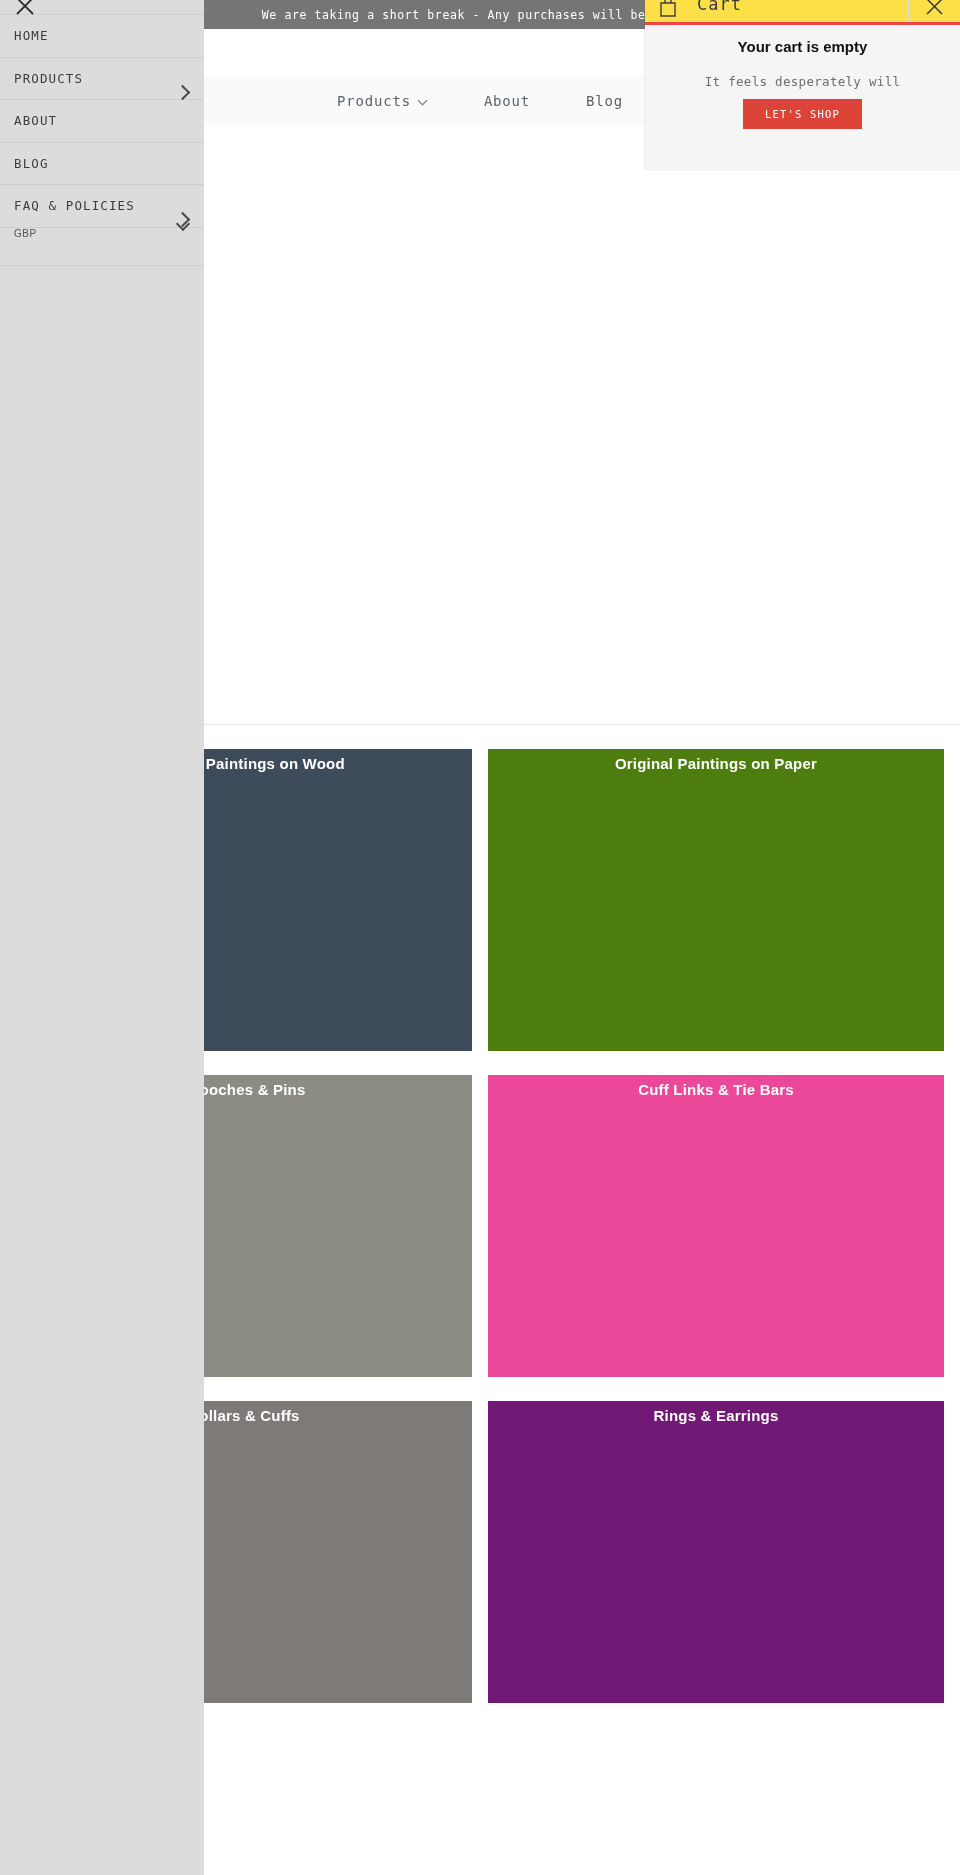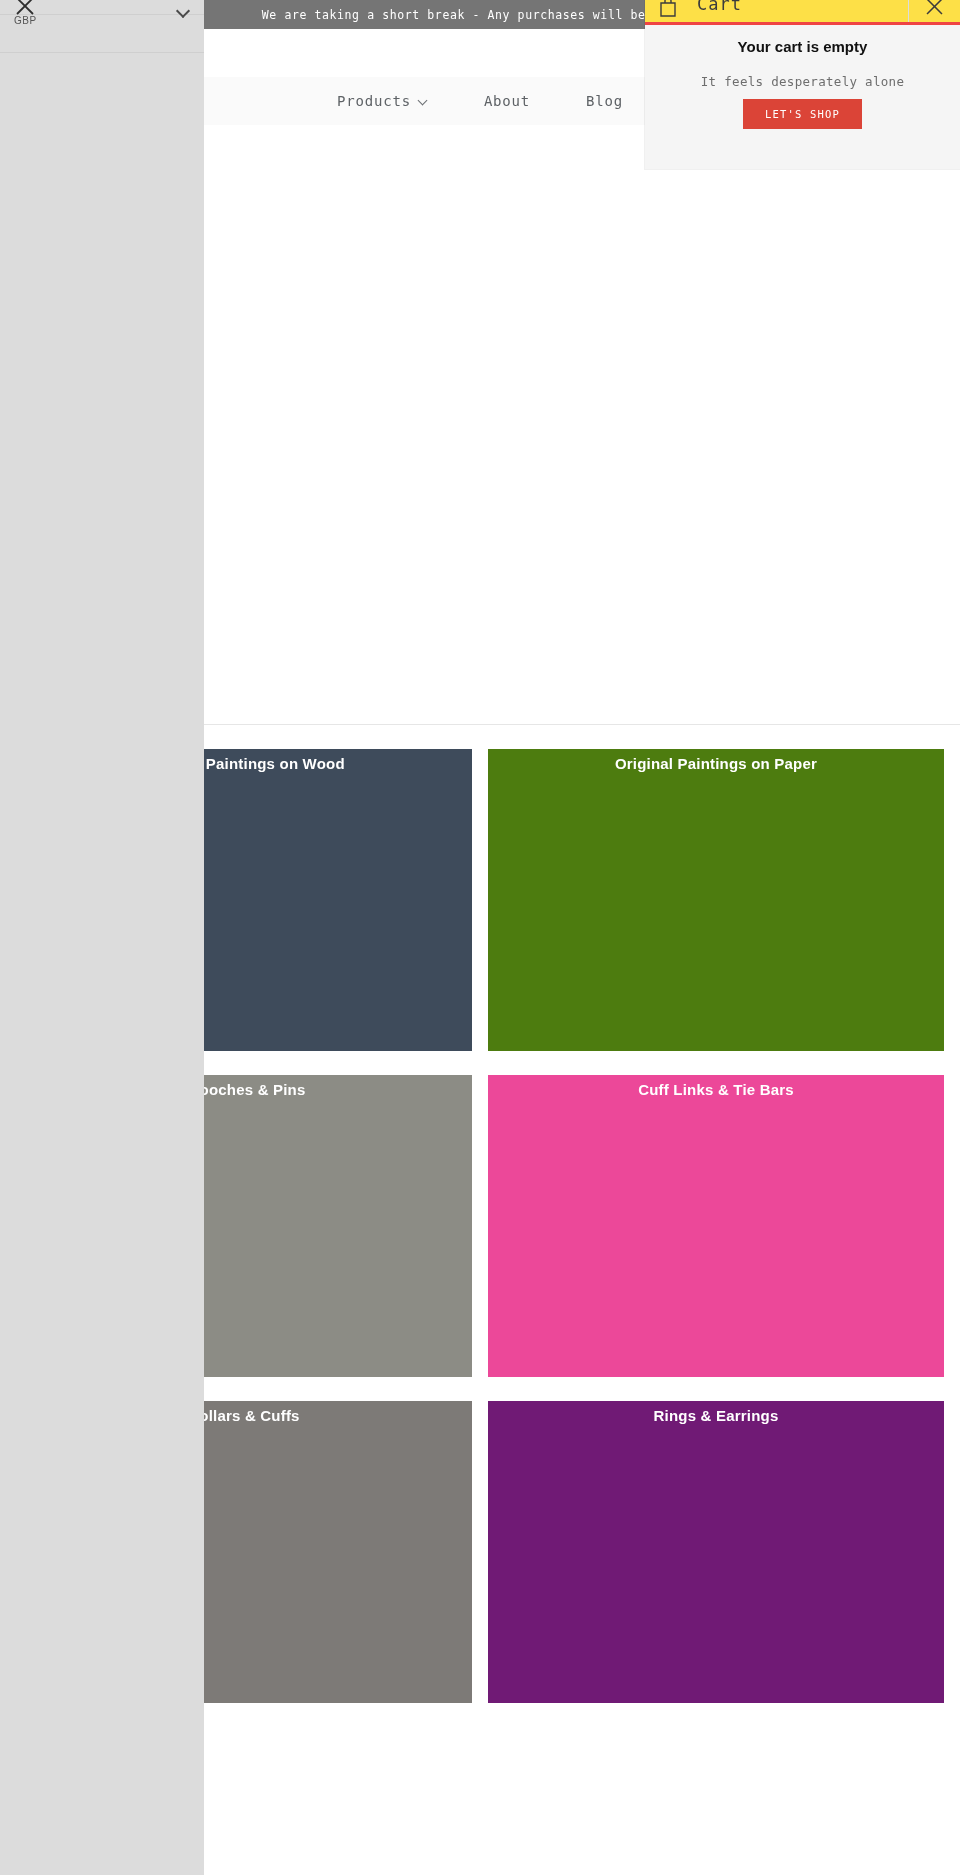--- a/index.html
+++ b/index.html
@@ -201,30 +201,49 @@
     <span class="cart-title">Cart</span>
     <div class="cart-close">
       <svg width="51" height="31" viewBox="0 0 51 31">
         <line x1="18" y1="8" x2="33" y2="23" stroke="#3c3c3c" stroke-width="1.5"></line>
         <line x1="33" y1="8" x2="18" y2="23" stroke="#3c3c3c" stroke-width="1.5"></line>
       </svg>
     </div>
   </div>
   <div class="cart-body">
     <div class="cart-empty-title">Your cart is empty</div>
-    <div class="cart-empty-sub">It feels desperately alone</div>
+    <div class="cart-empty-sub">It feels desperately will</div>
     <button class="shop-btn">LET'S SHOP</button>
   </div>
 </div>
 
 <div id="drawer">
   <div class="drawer-close">
     <svg width="26" height="26" viewBox="0 0 26 26">
       <line x1="4" y1="4" x2="20" y2="20" stroke="#2e2e2e" stroke-width="1.8"></line>
       <line x1="20" y1="4" x2="4" y2="20" stroke="#2e2e2e" stroke-width="1.8"></line>
     </svg>
   </div>
+  <div id="drawer-items">
+      <div class="menu-item">
+        <span class="label">HOME</span>
+      </div>
+      <div class="menu-item">
+        <span class="label">PRODUCTS</span>
+        <span class="chev"></span>
+      </div>
+      <div class="menu-item">
+        <span class="label">ABOUT</span>
+      </div>
+      <div class="menu-item">
+        <span class="label">BLOG</span>
+      </div>
+      <div class="menu-item">
+        <span class="label">FAQ &amp; POLICIES</span>
+        <span class="chev"></span>
+      </div>
+    </div>
   <div class="currency-row">
     <span class="label">GBP</span>
     <span class="chev-down"></span>
   </div>
   <div class="drawer-fill"></div>
 </div>
 
 </body></html>

